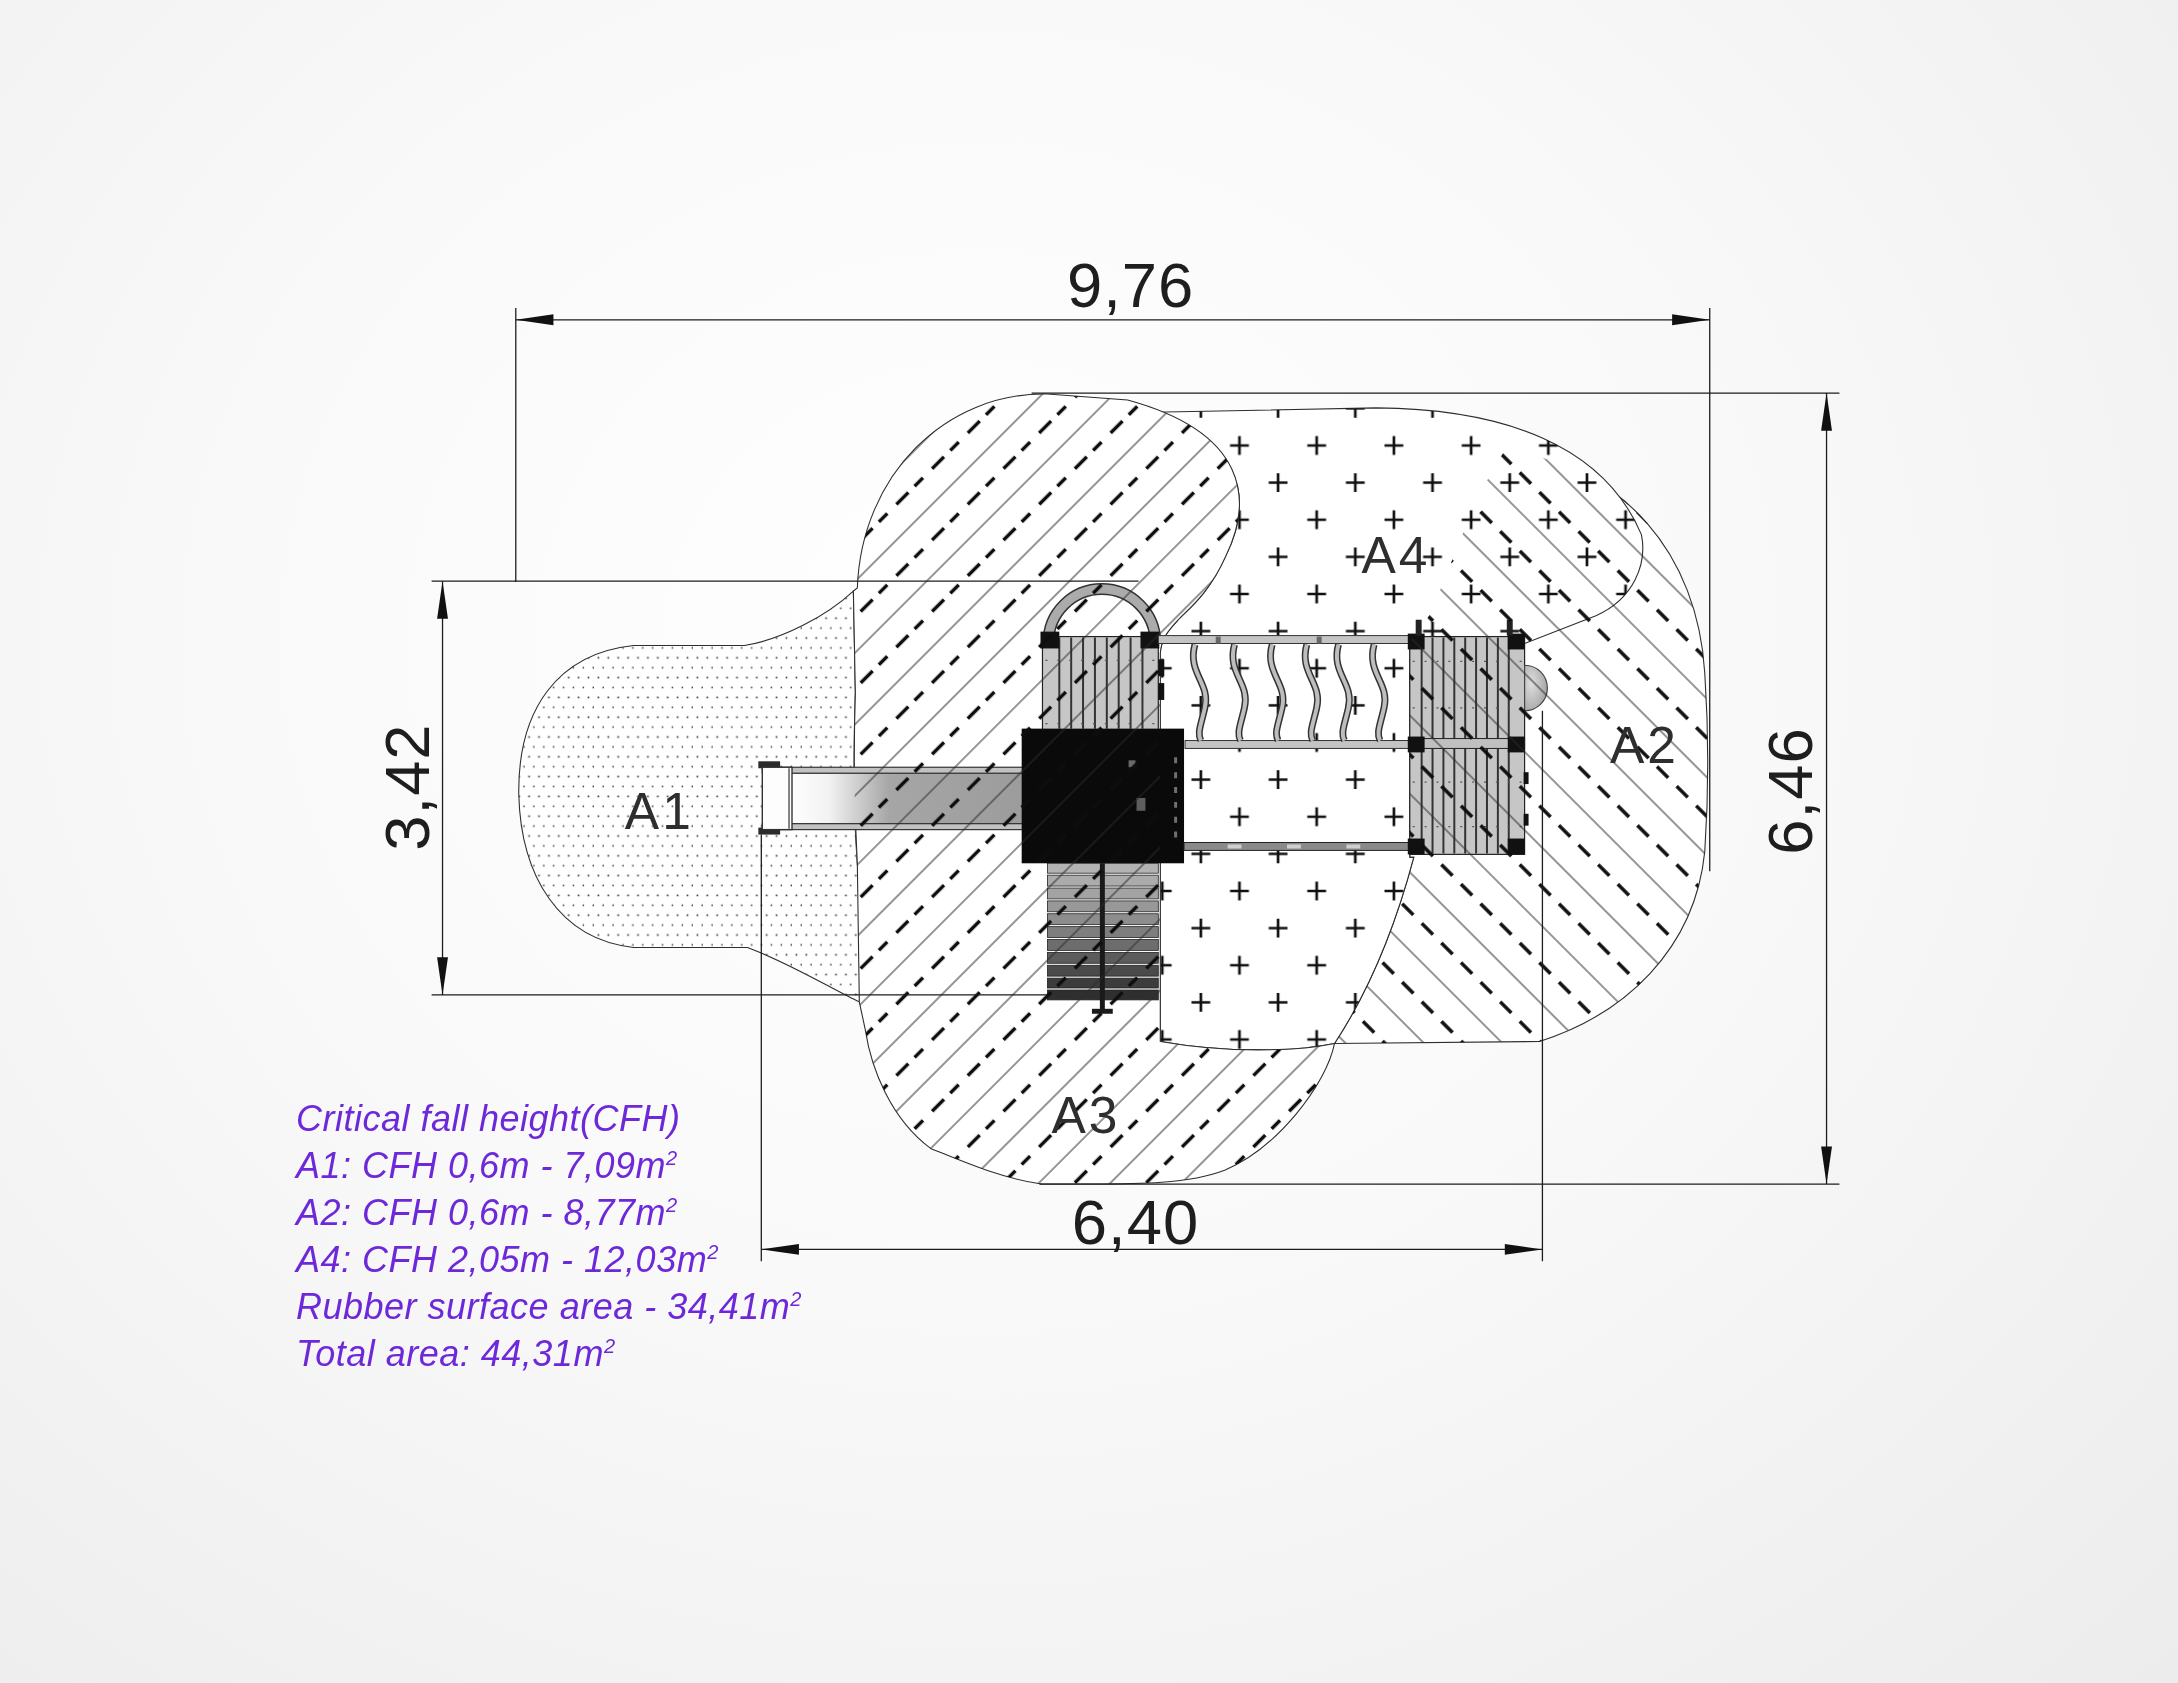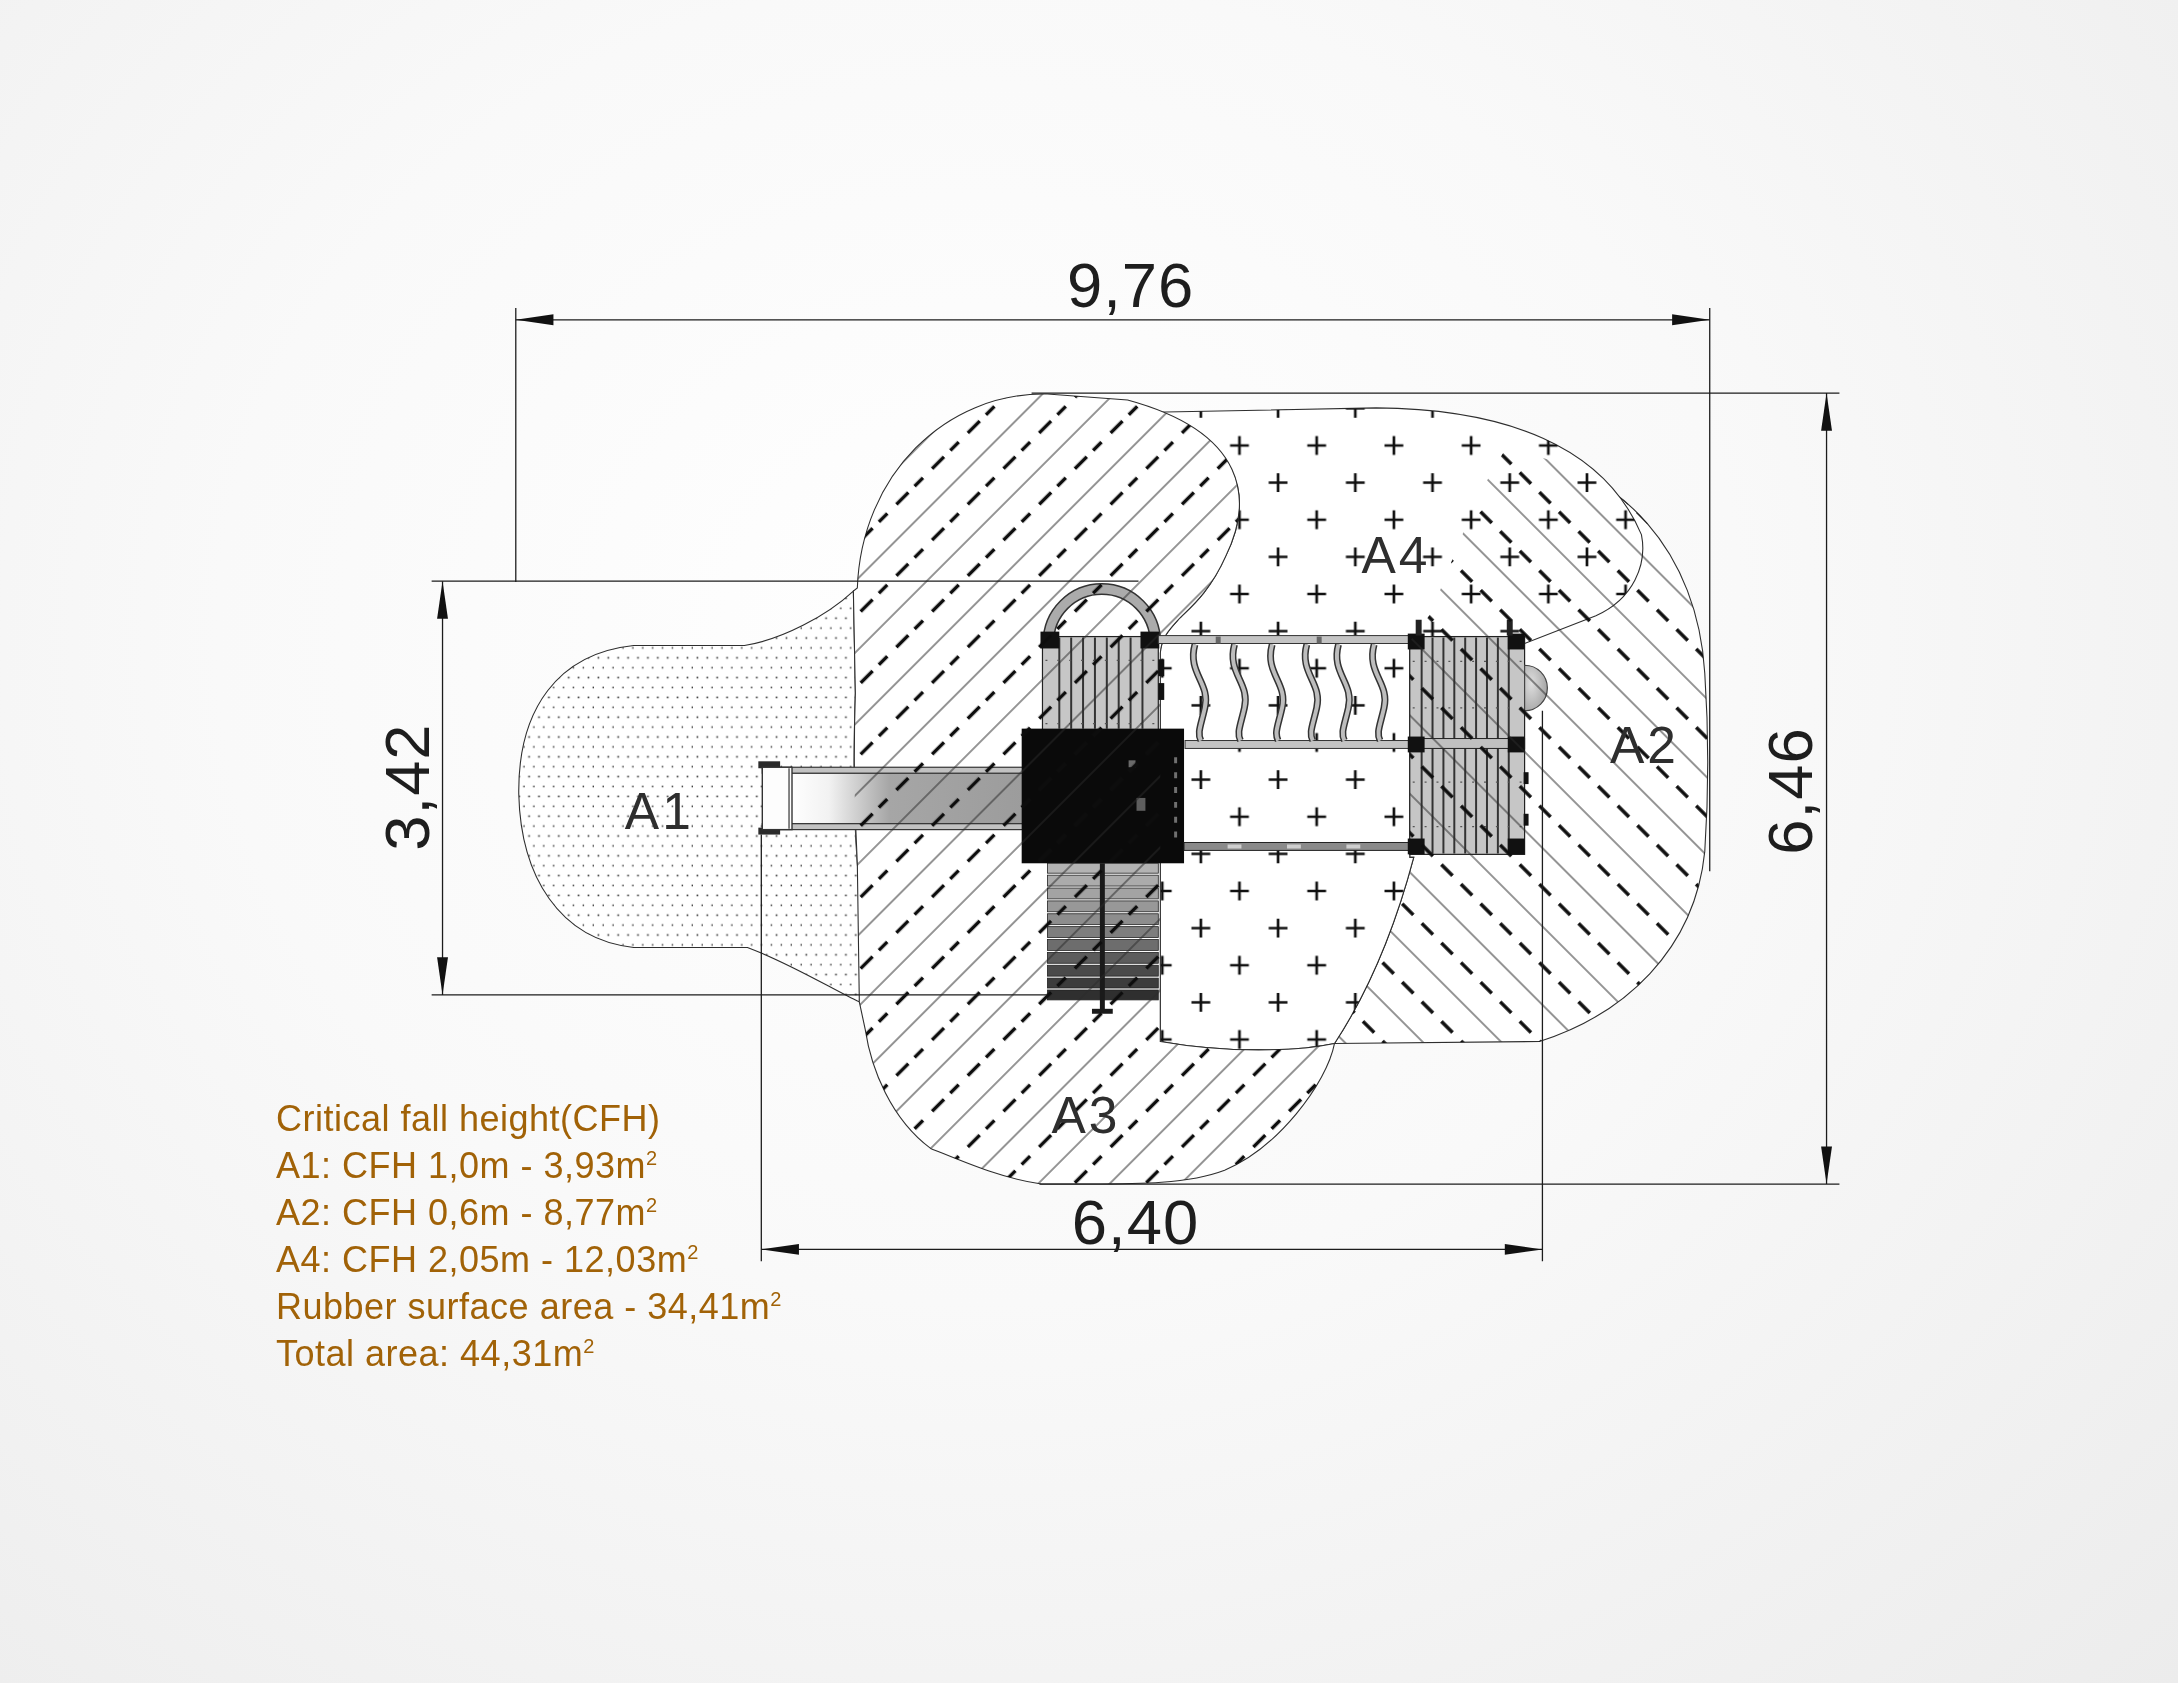--- a/index.html
+++ b/index.html
@@ -3,21 +3,21 @@
 <meta charset="utf-8">
 <style>
   html,body{margin:0;padding:0;}
   body{width:2178px;height:1683px;overflow:hidden;
        background:radial-gradient(ellipse at 45% 38%, #ffffff 0%, #f9f9f9 45%, #ececec 100%);
        font-family:"Liberation Sans", sans-serif;}
   #stage{position:relative;width:2178px;height:1683px;padding-left:11px;}
   svg{position:absolute;left:0;top:0;}
   .dim-text{font-size:64px;fill:#1e1e1e;letter-spacing:1px;}
   .zone-label{font-size:52px;fill:#2e2e2e;letter-spacing:3px;}
-  #legend{position:absolute;left:276px;top:1095px;color:#a16207;font-size:36px;line-height:47px;letter-spacing:0.5px;white-space:nowrap;}
+  #legend{position:absolute;left:296px;top:1095px;color:#6d28d9;font-size:36px;line-height:47px;letter-spacing:0.5px;white-space:nowrap;font-style:italic;}
   #legend sup{font-size:20px;vertical-align:super;line-height:0;}
 </style>
 </head>
 <body>
 
 <div id="stage">
 <svg width="2178" height="1683" viewBox="0 0 2200 1700">
   <defs>
     <pattern id="dots" width="10" height="20" patternUnits="userSpaceOnUse">
       <rect x="3.6" y="3.6" width="1.7" height="1.7" fill="#3c3c3c"></rect>
@@ -201,20 +201,20 @@
   <text class="dim-text" x="1147" y="1257" text-anchor="middle">6,40</text>
 
   <text class="zone-label" x="666" y="837" text-anchor="middle">A1</text>
   <text class="zone-label" x="1661" y="771" text-anchor="middle">A2</text>
   <text class="zone-label" x="1097" y="1144" text-anchor="middle">A3</text>
   <text class="zone-label" x="1410" y="579" text-anchor="middle">A4</text>
 </svg>
 
 <div id="legend">
   <div>Critical fall height(CFH)</div>
-  <div><span>A1: CFH 1,0m - 3,93m</span><sup>2</sup></div>
+  <div><span>A1: CFH 0,6m - 7,09m</span><sup>2</sup></div>
   <div><span>A2: CFH 0,6m - 8,77m</span><sup>2</sup></div>
   <div><span>A4: CFH 2,05m - 12,03m</span><sup>2</sup></div>
   <div><span>Rubber surface area - 34,41m</span><sup>2</sup></div>
   <div><span>Total area: 44,31m</span><sup>2</sup></div>
 </div>
 </div>
 
 
 </body></html>

